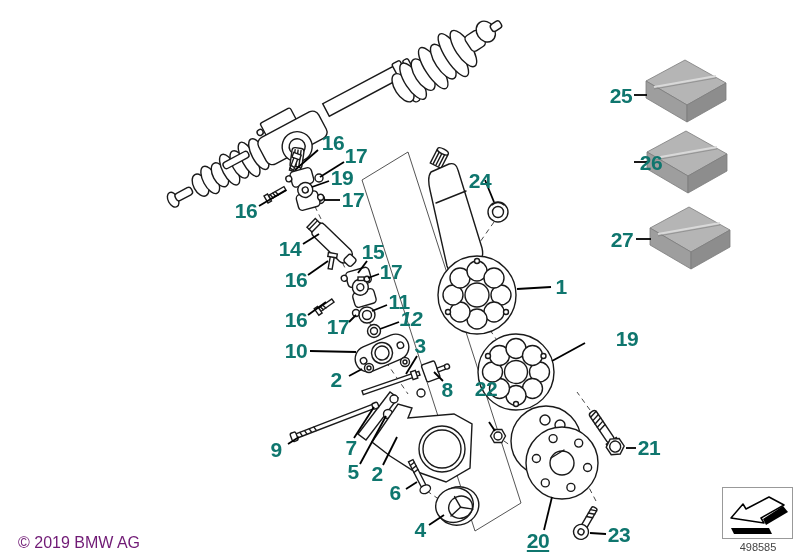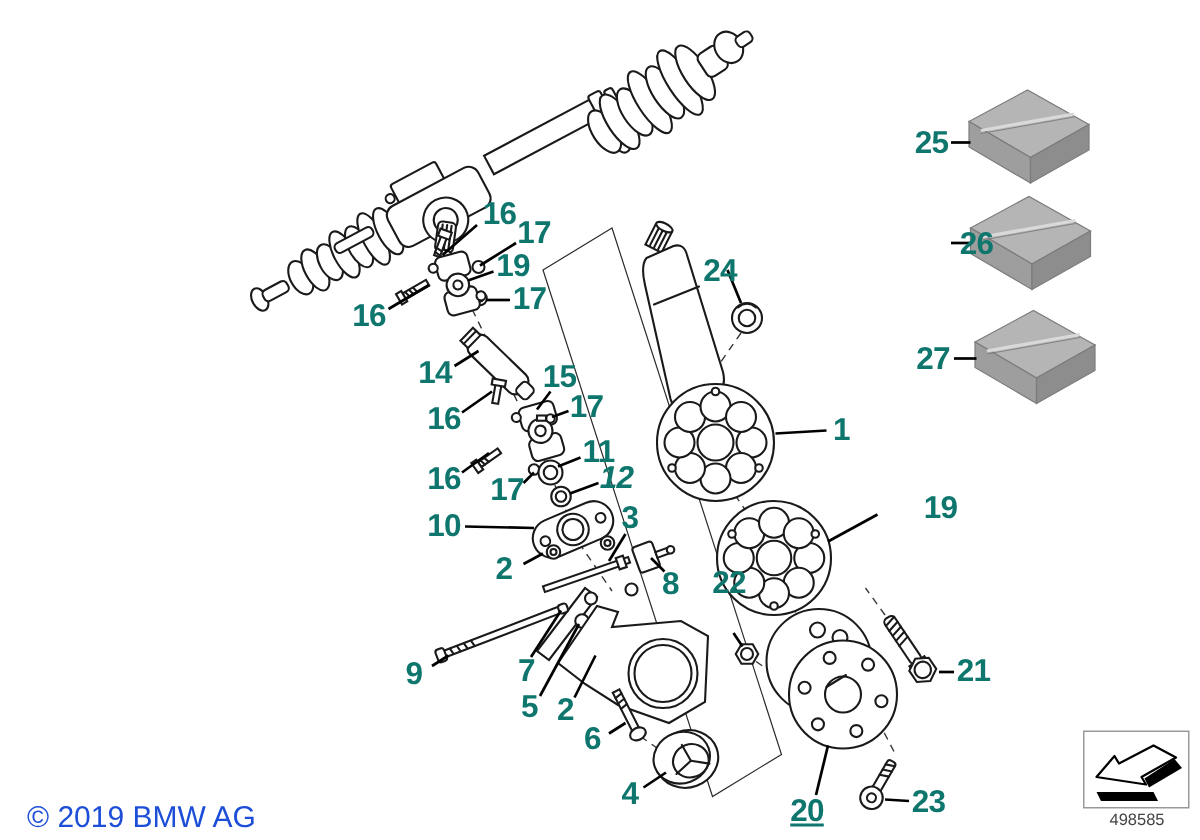--- a/index.html
+++ b/index.html
@@ -3,21 +3,21 @@
 <meta charset="utf-8">
 <style>
   html,body{margin:0;padding:0;background:#fff;}
   .stage{position:relative;width:800px;height:560px;background:#ffffff;overflow:hidden;
          font-family:"Liberation Sans",sans-serif;}
   .artwork{position:absolute;left:0;top:0;}
   .callout-layer{position:absolute;left:0;top:0;width:800px;height:560px;pointer-events:none;}
   .callout{position:absolute;transform:translate(-50%,-50%);
            font:700 21px "Liberation Sans",sans-serif;letter-spacing:-0.5px;color:#0f766e;
            pointer-events:auto;cursor:pointer;white-space:nowrap;}
-  .copyright{position:absolute;left:18px;top:534px;font-size:20px;color:#1d4ed8;}
+  .copyright{position:absolute;left:18px;top:534px;font-size:16px;color:#701a75;}
   .docnum{position:absolute;left:722px;top:541px;width:72px;text-align:center;
           font-size:11px;color:#444;}
   .logo-box{position:absolute;left:722px;top:487px;width:71px;height:52px;
             border:1px solid #999;background:#fff;box-sizing:border-box;}
   svg .w{fill:#ffffff;stroke:#1a1a1a;stroke-width:1.4;}
   svg .ln{fill:none;stroke:#1a1a1a;stroke-width:1.4;stroke-linecap:round;}
   svg .thin{fill:none;stroke:#2a2a2a;stroke-width:0.8;}
   svg .dash{fill:none;stroke:#333;stroke-width:0.9;stroke-dasharray:5 4;}
   svg .leader{stroke:#000;stroke-width:1.8;}
 </style>

